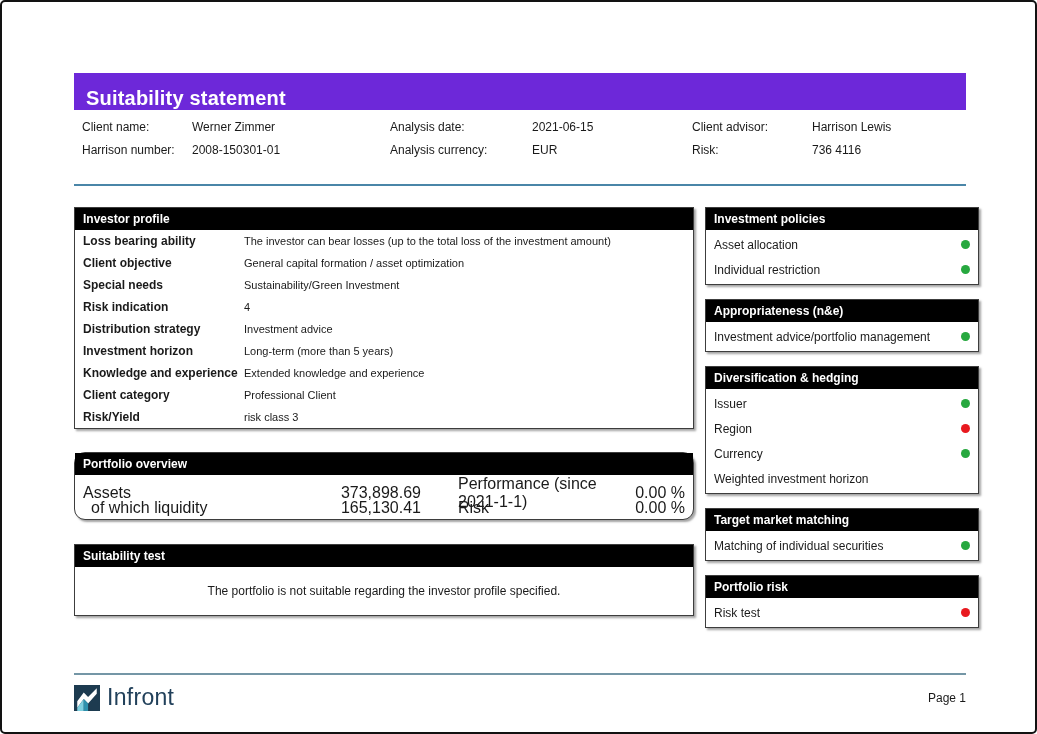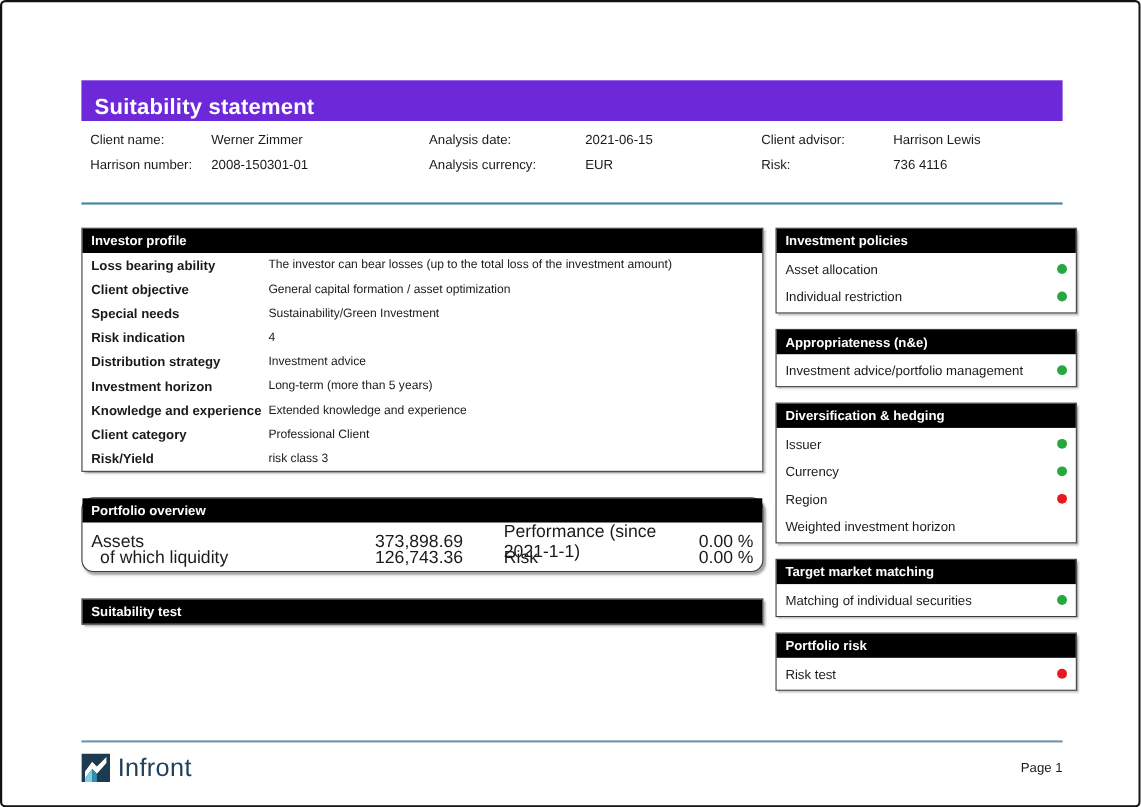--- a/index.html
+++ b/index.html
@@ -157,28 +157,31 @@
         <div class="box mb-overview">
           <div class="box-header">Portfolio overview</div>
           <div class="po-row">
             <span>Assets</span>
             <span class="po-v1">373,898.69</span>
             <span class="po-l2">Performance (since 2021-1-1)</span>
             <span class="po-v2">0.00 %</span>
           </div>
           <div class="po-row">
             <span class="indent">of which liquidity</span>
-            <span class="po-v1">126,743.36</span>
+            <span class="po-v1">165,130.41</span>
             <span class="po-l2">Risk</span>
             <span class="po-v2">0.00 %</span>
           </div>
         </div>
 
         <div class="box">
           <div class="box-header">Suitability test</div>
+          <div class="st-body">
+            <span>The portfolio is not suitable regarding the investor profile specified.</span>
+          </div>
         </div>
 
       </div>
 
       <div class="col-right">
 
         <div class="box panel">
           <div class="box-header">Investment policies</div>
           <div class="panel-body">
             <div class="panel-row">
@@ -200,29 +203,29 @@
               <span class="dot" data-status="green"></span>
             </div>
           </div>
         </div>
 
         <div class="box panel">
           <div class="box-header">Diversification &amp; hedging</div>
           <div class="panel-body">
             <div class="panel-row">
               <span>Issuer</span>
-              <span class="dot" data-status="green"></span>
-            </div>
-            <div class="panel-row">
-              <span>Currency</span>
               <span class="dot" data-status="green"></span>
             </div>
             <div class="panel-row">
               <span>Region</span>
               <span class="dot" data-status="red"></span>
+            </div>
+            <div class="panel-row">
+              <span>Currency</span>
+              <span class="dot" data-status="green"></span>
             </div>
             <div class="panel-row">
               <span>Weighted investment horizon</span>
               <span class="dot" data-status="none"></span>
             </div>
           </div>
         </div>
 
         <div class="box panel">
           <div class="box-header">Target market matching</div>

